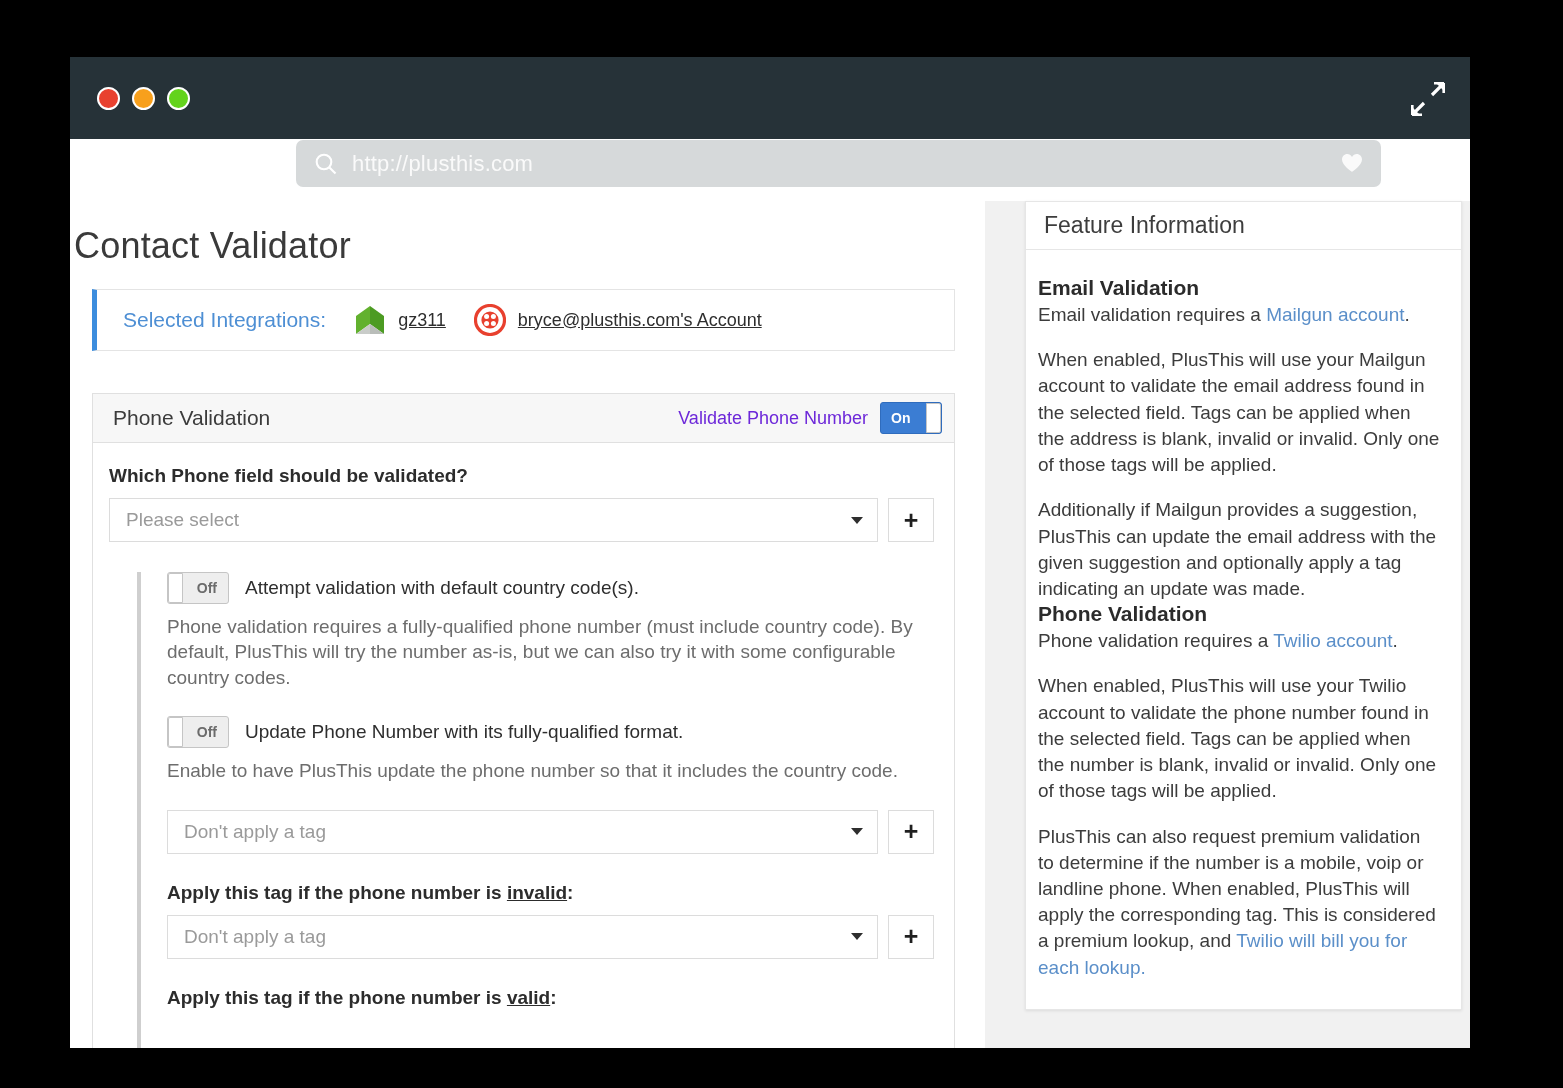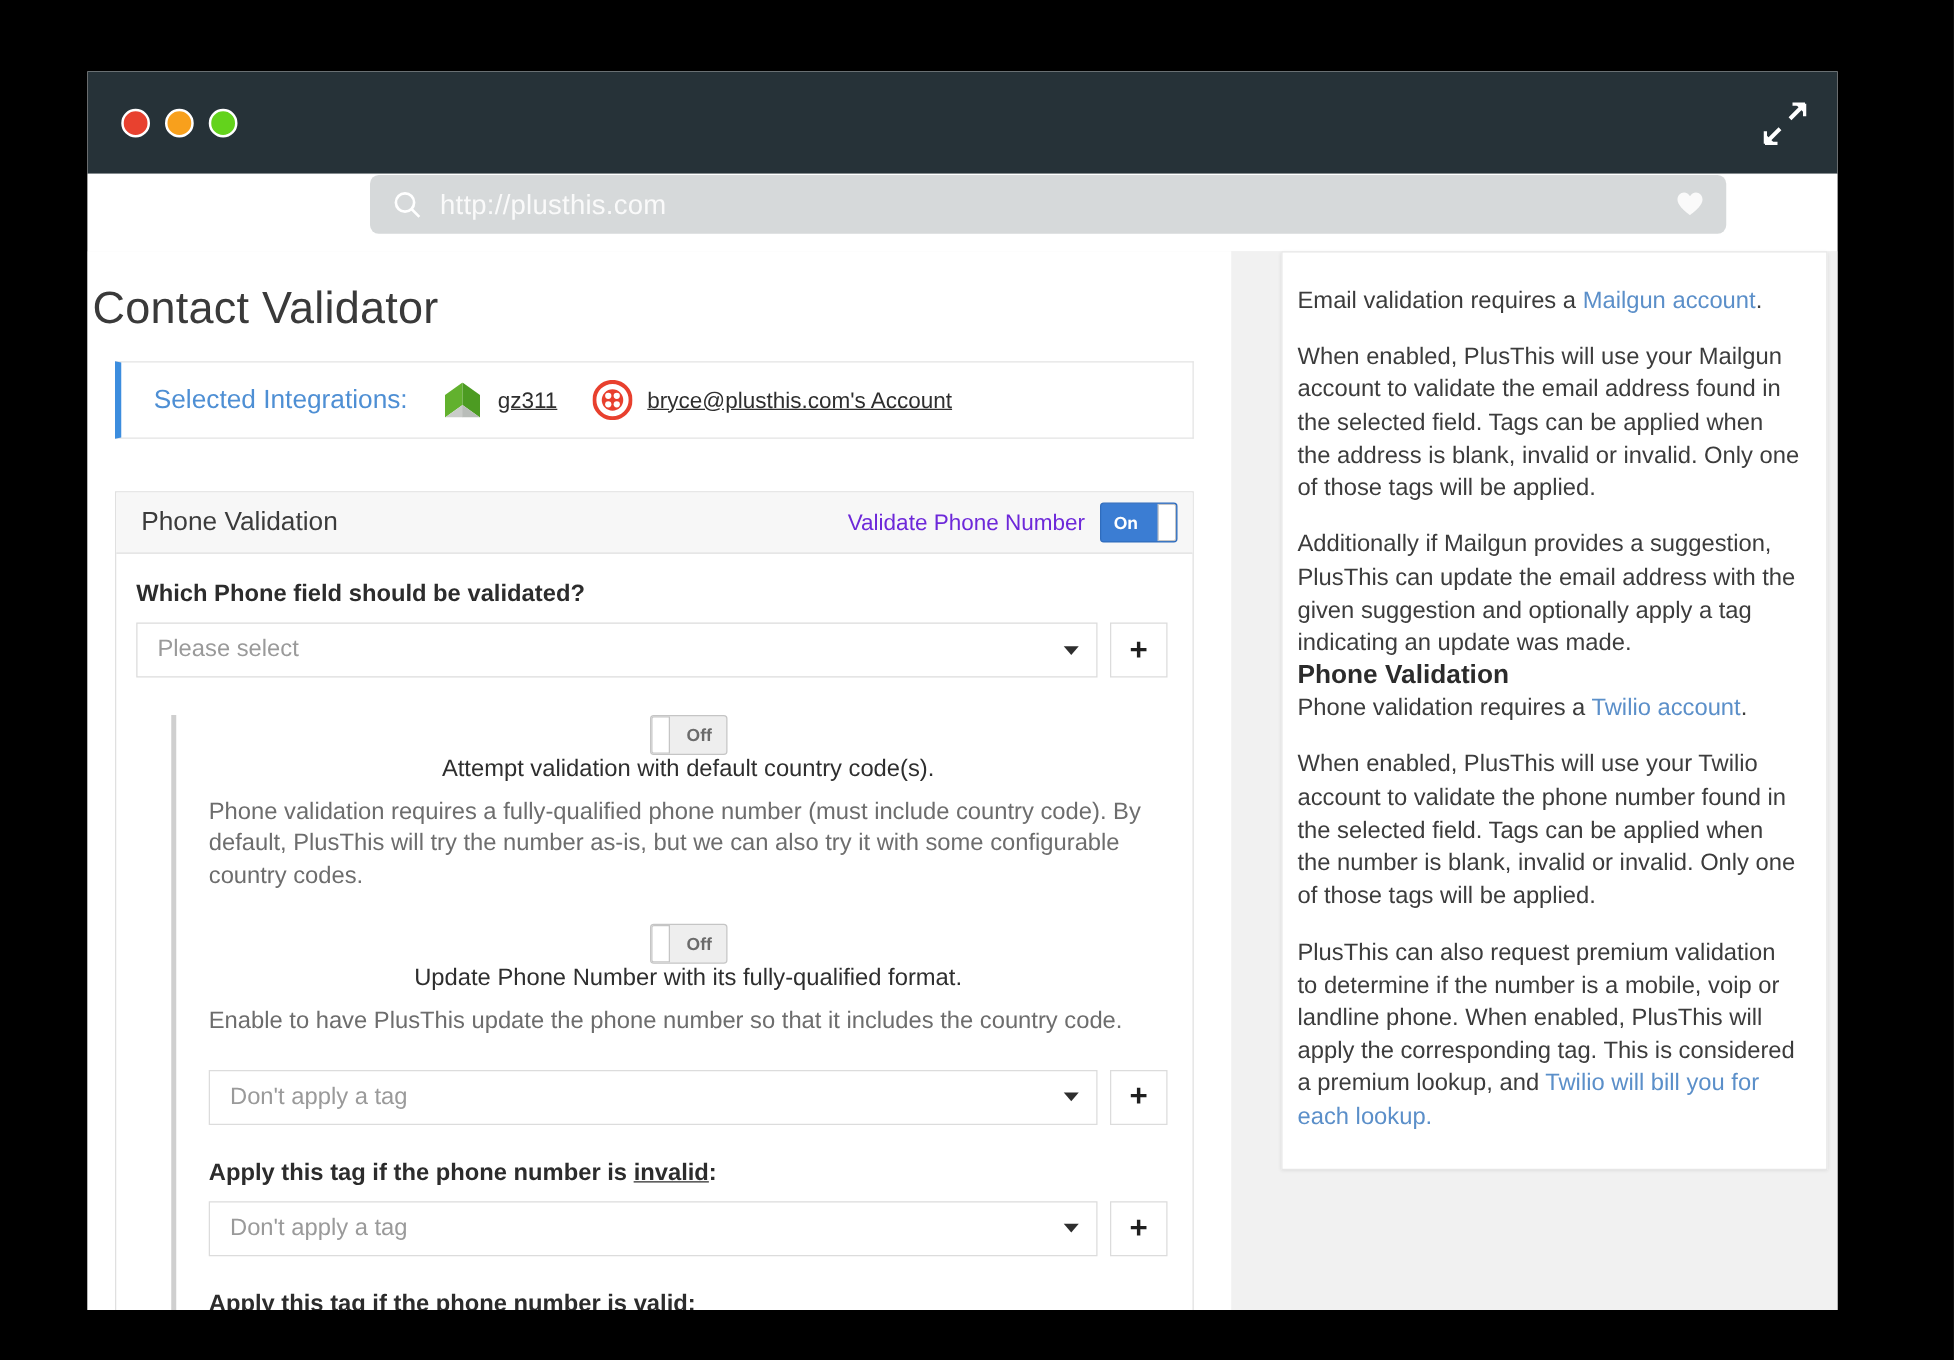--- a/index.html
+++ b/index.html
@@ -193,23 +193,22 @@
   }
 
   .indent-group {
     margin-top: 30px;
     margin-left: 28px;
     border-left: 4px solid #cfcfcf;
     padding-left: 26px;
     padding-bottom: 30px;
   }
   .toggle-row {
-    display: flex; align-items: center; gap: 1px;
+    display: flex; align-items: center; gap: 16px;
     margin-bottom: 10px;
-    flex-direction: column;
   }
   .toggle-row-text { font-size: 19px; color: #2e2e2e; }
   .help-text {
     font-size: 19px; color: #6d6d6d;
     line-height: 1.34;
     margin-bottom: 26px;
     max-width: 790px;
   }
   .tag-block { margin-bottom: 28px; }
   .tag-block:last-child { margin-bottom: 0; }
@@ -391,23 +390,27 @@
 
           </div>
         </div>
       </div>
     </div>
 
     <div class="gutter"></div>
 
     <div class="side-col">
       <div class="info-card">
+        <div class="info-head">
+          <span class="info-head-title">Feature Information</span>
+        </div>
         <div class="info-body">
 
           <div>
+            <div class="info-h">Email Validation</div>
             <p class="info-p">
               <span>Email validation requires a </span><a class="link" href="#">Mailgun account</a><span>.</span>
             </p>
             <p class="info-p">When enabled, PlusThis will use your Mailgun account to validate the email address found in the selected field. Tags can be applied when the address is blank, invalid or invalid. Only one of those tags will be applied.</p>
             <p class="info-p">Additionally if Mailgun provides a suggestion, PlusThis can update the email address with the given suggestion and optionally apply a tag indicating an update was made.</p>
           </div>
 
           <div>
             <div class="info-h">Phone Validation</div>
             <p class="info-p">

